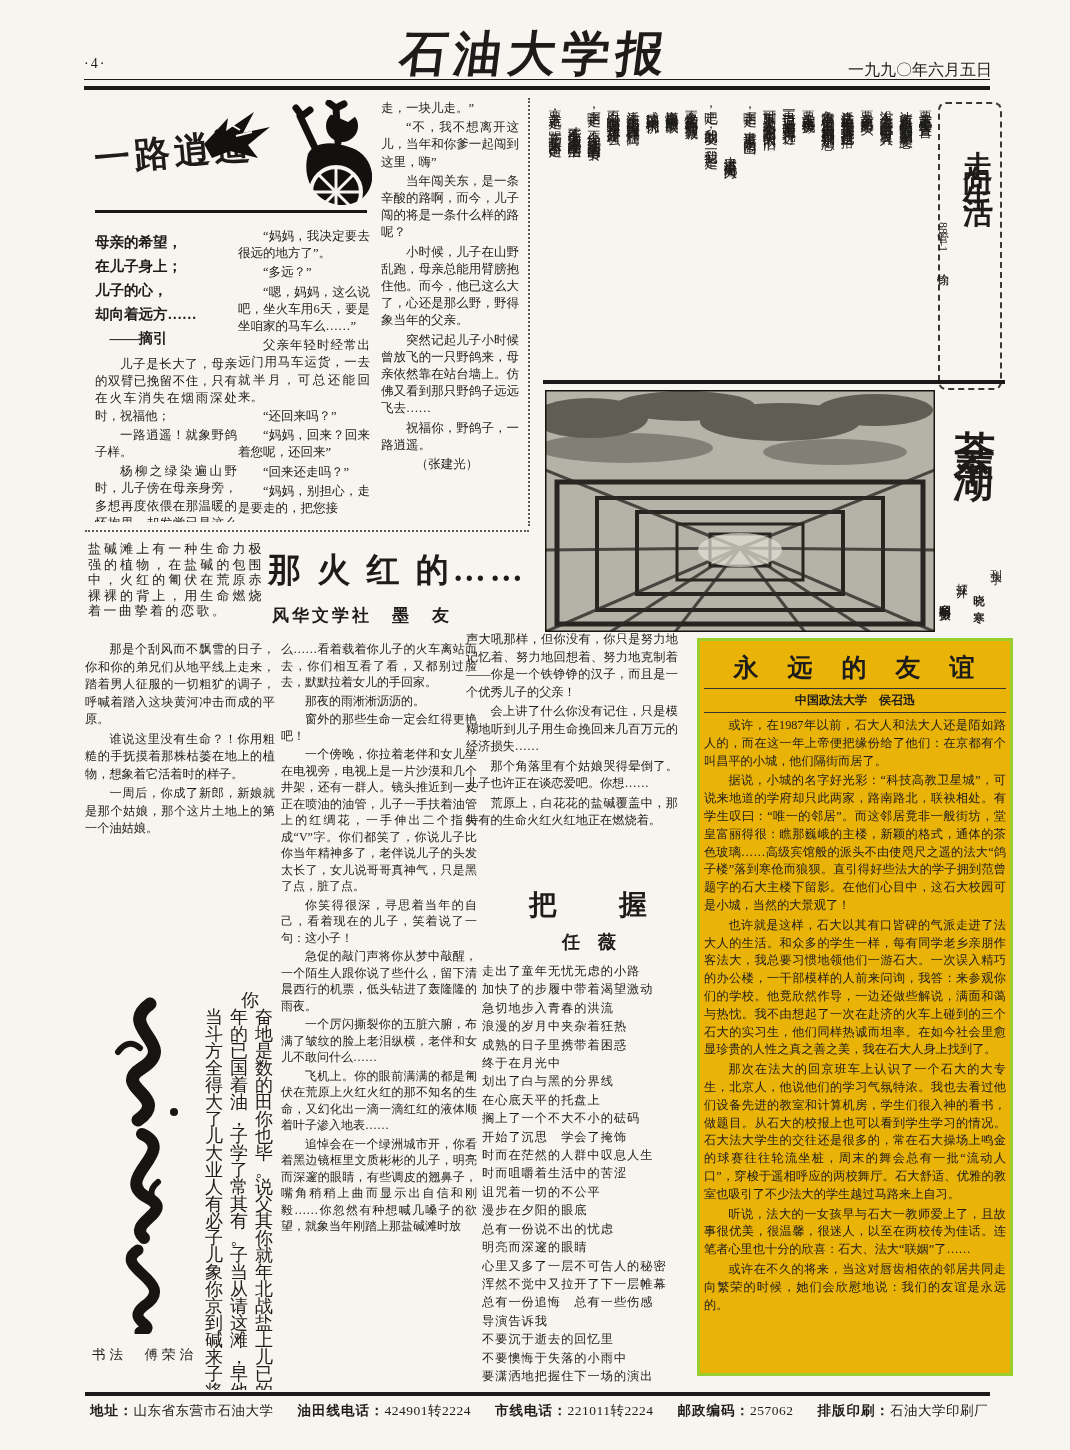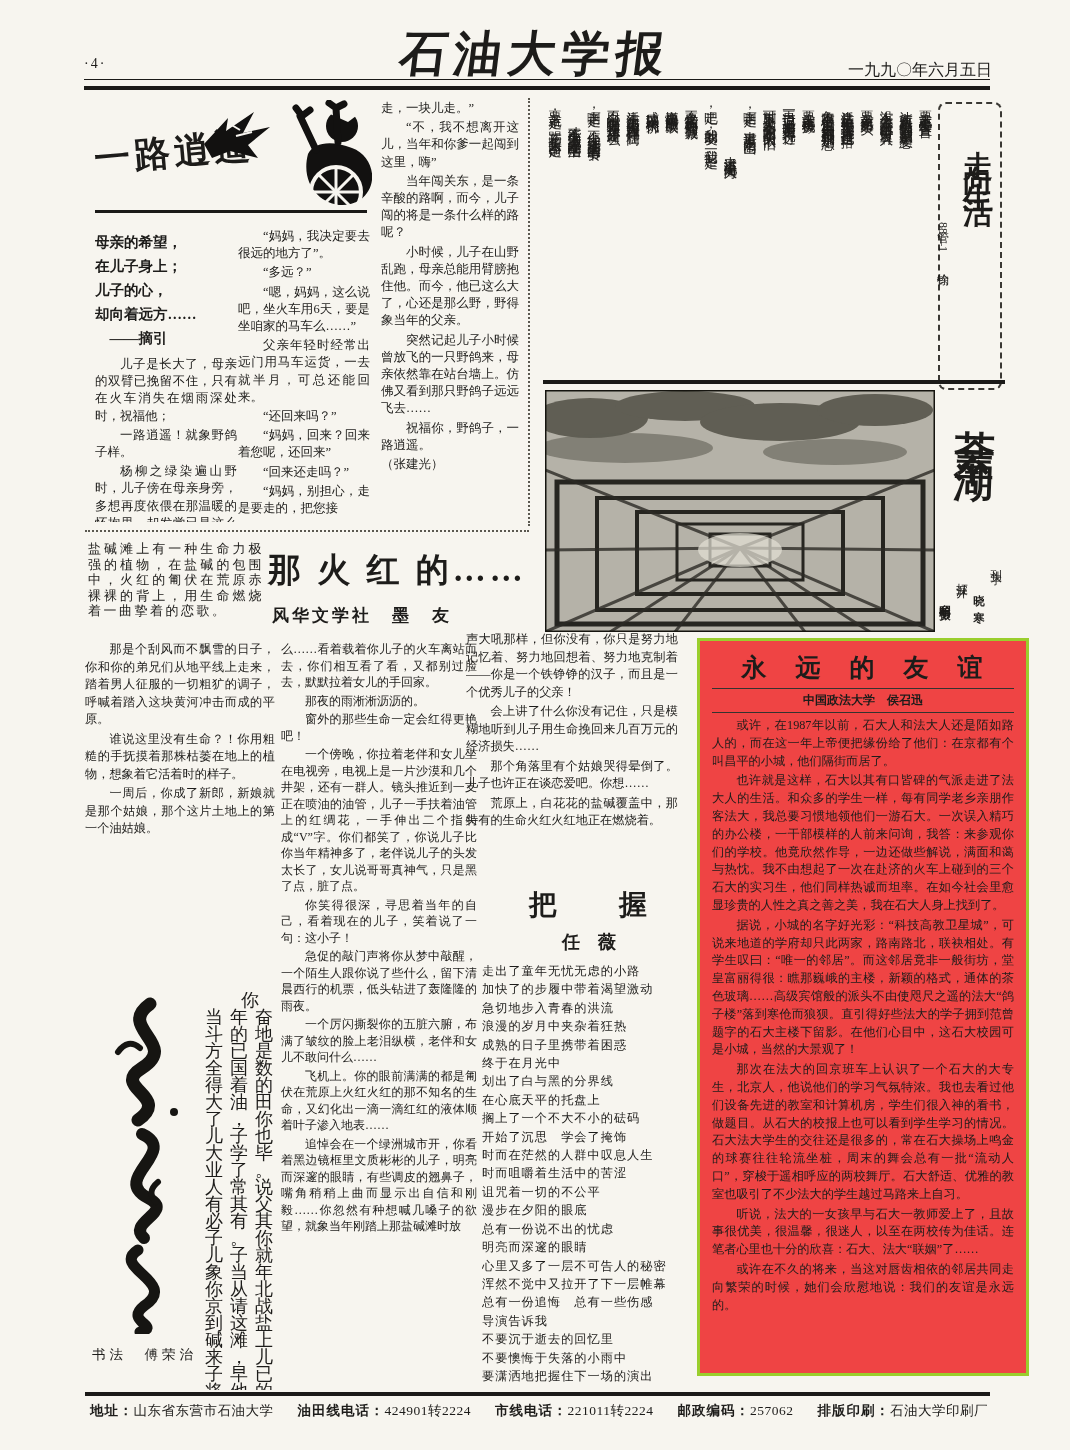--- a/index.html
+++ b/index.html
@@ -3,21 +3,21 @@
 <meta charset="utf-8">
 <style>
   html,body{margin:0;padding:0}
   body{width:1070px;height:1450px;position:relative;background:#f7f5ef;
        font-family:"Liberation Serif","DejaVu Serif",serif;color:#1d1c1a;overflow:hidden}
   .abs{position:absolute}
   .v{writing-mode:vertical-rl}
   .just{text-align:justify}
   .para{text-indent:2em;margin:0 0 2px;text-align:justify}
   .cont .para:first-child{text-indent:0}
-  .sig .para:last-child{text-indent:0;text-align:left;padding-right:6px}
+  .sig .para:last-child{text-indent:0;text-align:center;padding-right:6px}
   
   .pagenum{left:84px;top:56px;font-size:14px;letter-spacing:2px}
   .masthead{left:0;right:0;top:22px;text-align:center;font-size:48px;font-weight:900;
             transform:skewX(-7deg);letter-spacing:6px}
   .dateline{right:78px;top:60px;font-size:16px}
   .rule{background:#1b1a18}
   
   .feat-title{left:94px;top:128px;font-size:36px;font-weight:900;transform:rotate(-5deg);letter-spacing:4px}
   .ep-line{font-weight:bold;font-size:14.5px;line-height:24px}
   .feat-col{font-size:12.5px;line-height:17.2px}
@@ -39,21 +39,21 @@
   .art-byline{font-size:17px;font-weight:bold;letter-spacing:3px}
   .artcol{font-size:12.2px;line-height:17.5px}
   .colB{line-height:16.5px !important;font-size:12px !important}
   .narrow{font-size:18px;line-height:17px}
   .callig-cap{font-size:13.5px;letter-spacing:4px}
   
   .hp-title{font-size:28px;font-weight:900;text-align:center;letter-spacing:2px}
   .hp-author{font-size:18px;font-weight:bold;text-align:center;margin:6px 0 8px}
   .hp-line{font-size:12.2px;line-height:18.4px;letter-spacing:1px}
   
-  .frbox{border-width:3px;border-style:solid;padding:8px 12px;background:#ef4444}
+  .frbox{border-width:3px;border-style:solid;padding:8px 4px;background:#eab308}
   .fr-title{font-size:25px;font-weight:900;text-align:center;letter-spacing:2px;margin:2px 0 4px}
   .fr-rule{border-top:1.5px solid #35332f;margin:3px 0}
   .fr-byline{font-size:12px;font-weight:bold;text-align:center;margin:3px 0}
   .frbody{font-size:12.2px;line-height:17.8px;margin-top:4px}
   
   .footer{display:flex;gap:24px;font-size:13.5px;white-space:nowrap}
   .footer b{letter-spacing:1px}
   .footer span{letter-spacing:.5px}
 </style>
 </head>
@@ -276,22 +276,22 @@
     </div>
 </div>
 
 <div class="abs frbox" style="left: 697px; top: 638px; width: 302px; height: 716px; overflow: hidden; border-color: rgb(154, 206, 45);">
   <div class="fr-title">永　远　的　友　谊</div>
   <div class="fr-rule"></div>
   <div class="fr-byline">中国政法大学　侯召迅</div>
   <div class="fr-rule"></div>
   <div class="frbody">
       <div class="para">或许，在1987年以前，石大人和法大人还是陌如路人的，而在这一年上帝便把缘份给了他们：在京都有个叫昌平的小城，他们隔街而居了。</div>
+      <div class="para">据说，小城的名字好光彩：“科技高教卫星城”，可说来地道的学府却只此两家，路南路北，联袂相处。有学生叹曰：“唯一的邻居”。而这邻居竟非一般街坊，堂皇富丽得很：瞧那巍峨的主楼，新颖的格式，通体的茶色玻璃……高级宾馆般的派头不由使咫尺之遥的法大“鸽子楼”落到寒伧而狼狈。直引得好些法大的学子拥到范曾题字的石大主楼下留影。在他们心目中，这石大校园可是小城，当然的大景观了！</div>
       <div class="para">也许就是这样，石大以其有口皆碑的气派走进了法大人的生活。和众多的学生一样，每有同学老乡亲朋作客法大，我总要习惯地领他们一游石大。一次误入精巧的办公楼，一干部模样的人前来问询，我答：来参观你们的学校。他竟欣然作导，一边还做些解说，满面和蔼与热忱。我不由想起了一次在赴济的火车上碰到的三个石大的实习生，他们同样热诚而坦率。在如今社会里愈显珍贵的人性之真之善之美，我在石大人身上找到了。</div>
-      <div class="para">据说，小城的名字好光彩：“科技高教卫星城”，可说来地道的学府却只此两家，路南路北，联袂相处。有学生叹曰：“唯一的邻居”。而这邻居竟非一般街坊，堂皇富丽得很：瞧那巍峨的主楼，新颖的格式，通体的茶色玻璃……高级宾馆般的派头不由使咫尺之遥的法大“鸽子楼”落到寒伧而狼狈。直引得好些法大的学子拥到范曾题字的石大主楼下留影。在他们心目中，这石大校园可是小城，当然的大景观了！</div>
       <div class="para">那次在法大的回京班车上认识了一个石大的大专生，北京人，他说他们的学习气氛特浓。我也去看过他们设备先进的教室和计算机房，学生们很入神的看书，做题目。从石大的校报上也可以看到学生学习的情况。石大法大学生的交往还是很多的，常在石大操场上鸣金的球赛往往轮流坐桩，周末的舞会总有一批“流动人口”，穿梭于遥相呼应的两校舞厅。石大舒适、优雅的教室也吸引了不少法大的学生越过马路来上自习。</div>
       <div class="para">听说，法大的一女孩早与石大一教师爱上了，且故事很优美，很温馨，很迷人，以至在两校传为佳话。连笔者心里也十分的欣喜：石大、法大“联姻”了……</div>
       <div class="para">或许在不久的将来，当这对唇齿相依的邻居共同走向繁荣的时候，她们会欣慰地说：我们的友谊是永远的。</div>
     </div>
 </div>
 
 <div class="abs rule" style="left:85px;top:1392px;width:905px;height:4px"></div>
 <div class="abs footer" style="left:90px;top:1402px;width:900px">
     <div class=""><b>地址：</b><span>山东省东营市石油大学</span></div>
     <div class=""><b>油田线电话：</b><span>424901转2224</span></div>

